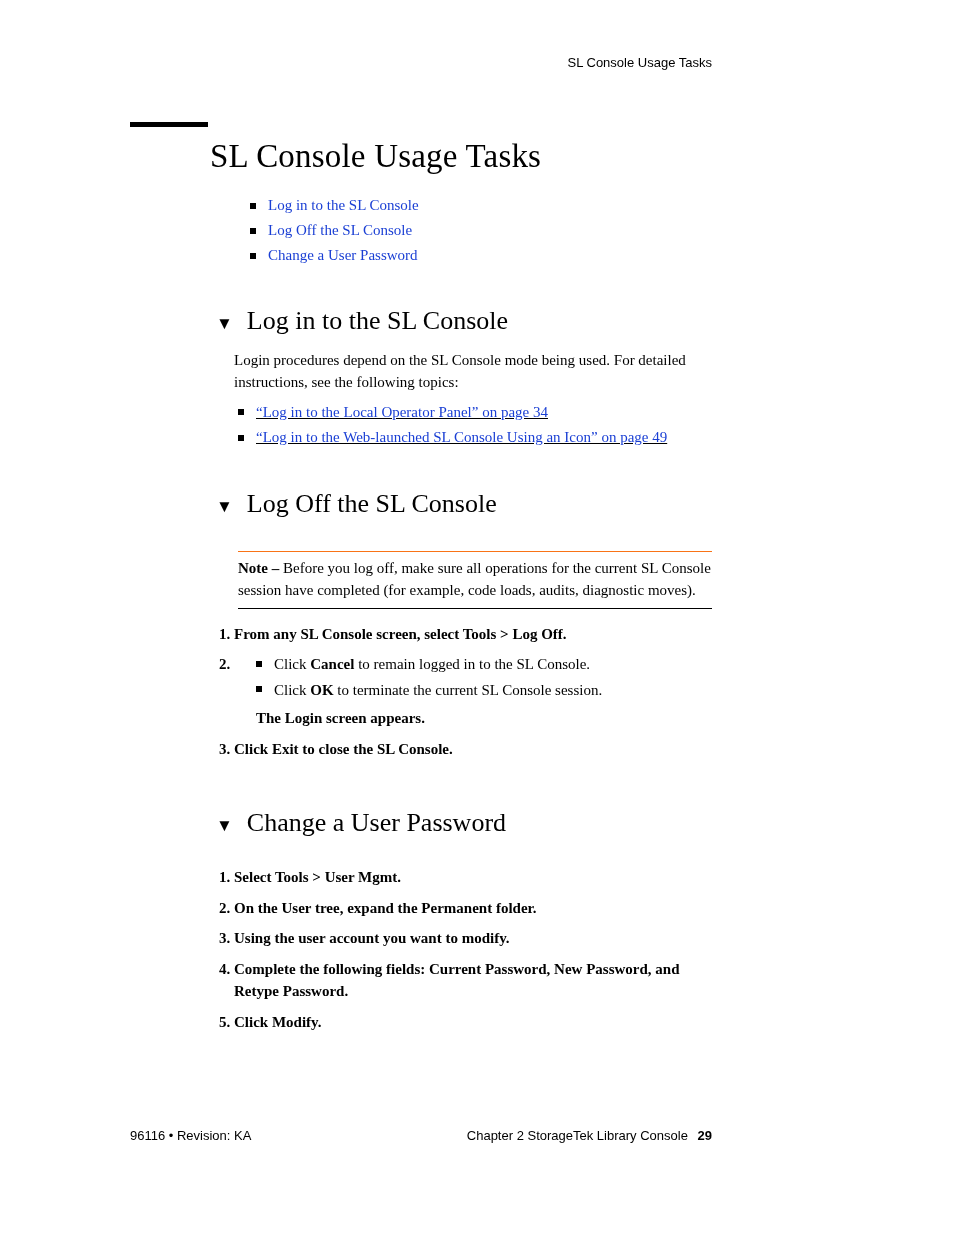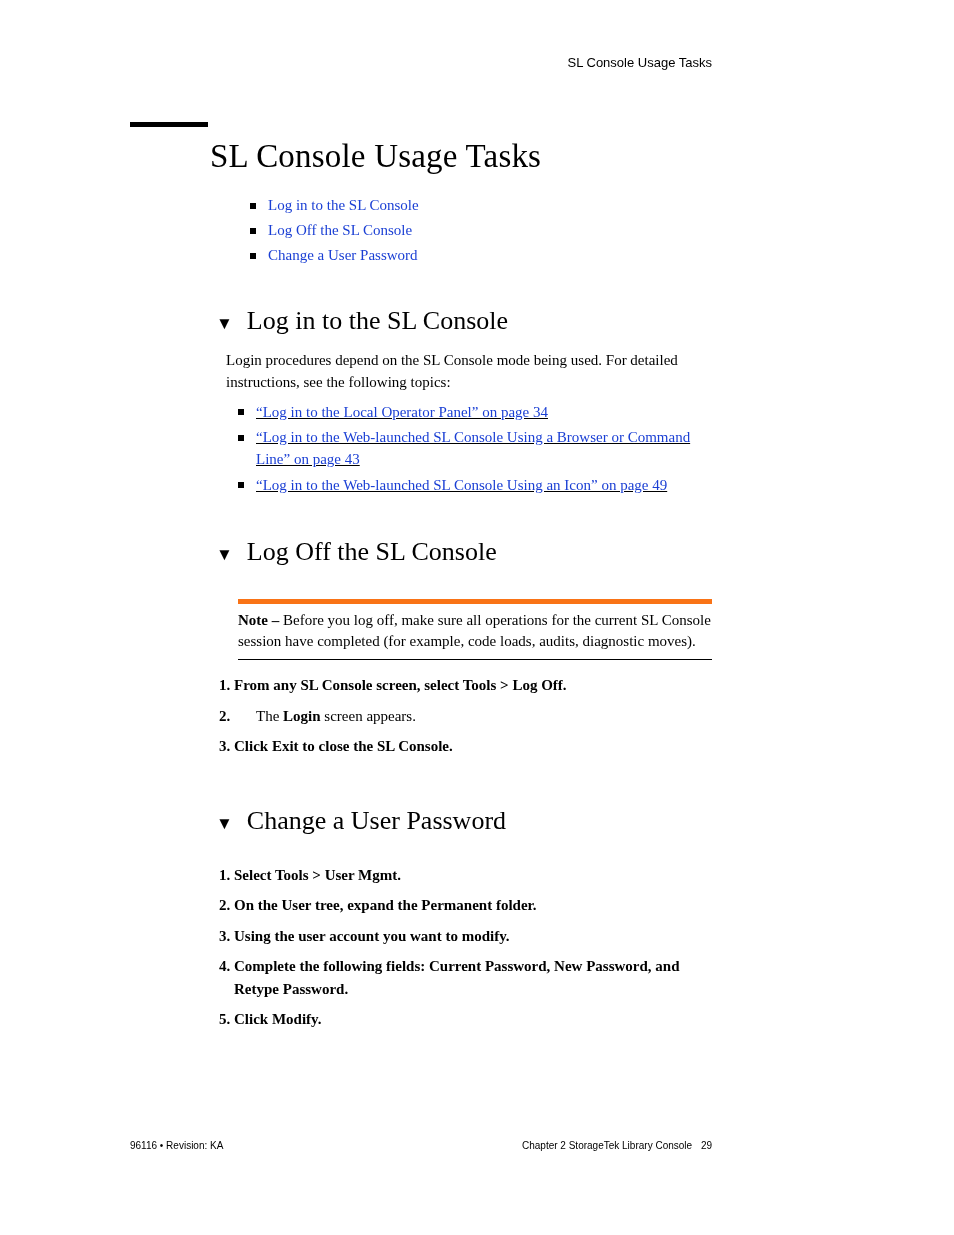--- a/index.html
+++ b/index.html
@@ -82,36 +82,36 @@
     top: 0.5em;
     width: 6px;
     height: 6px;
     background: #000;
   }
   a.xref {
     color: #1a3fd4;
     text-decoration: none;
   }
   p { margin: 0 0 8px 0; line-height: 1.45; }
-  .body-in { margin-left: 16px; }
+  .body-in { margin-left: 24px; }
   .sq-list {
     list-style: none;
     margin: 6px 0 6px 28px;
     padding: 0;
   }
   .sq-list li {
     position: relative;
     padding-left: 18px;
     margin: 4px 0;
     line-height: 1.45;
     text-decoration: underline;
   }
   .note-box {
     margin: 18px 0 14px 28px;
-    border-top: 5px solid #f97316;
+    border-top: 1px solid #f97316;
     border-bottom: 1px solid #000;
     padding: 6px 0;
     line-height: 1.45;
   }
   ol.steps {
     margin: 14px 0 0 0;
     padding: 0 0 0 24px;
     font-weight: bold;
     line-height: 1.5;
   }
@@ -132,34 +132,34 @@
   .sub-list li::before {
     content: "";
     position: absolute;
     left: 0;
     top: 0.5em;
     width: 6px;
     height: 6px;
     background: #000;
   }
   .step-trail {
-    font-weight: normal;
+    font-weight: bold;
     margin: 4px 0 0 22px;
   }
   .footer {
     position: absolute;
-    bottom: 84px;
+    bottom: 92px;
     left: 130px;
     right: 130px;
     display: flex;
     justify-content: space-between;
     font-family: Arial, Helvetica, sans-serif;
-    font-size: 10px;
-  }
-  .footer .pgnum { font-weight: normal; margin-left: 6px; }
+    font-size: 13px;
+  }
+  .footer .pgnum { font-weight: bold; margin-left: 6px; }
 </style>
 </head>
 <body>
 
 <div class="page">
 
   <div class="running-header">SL Console Usage Tasks</div>
 
   <div class="top-rule"></div>
 
@@ -173,34 +173,41 @@
       <li><a class="xref">Change a User Password</a></li>
     </ul>
 
     <div class="h2row">
       <span class="tri">▼</span>
       <h2>Log in to the SL Console</h2>
     </div>
     <p class="body-in">Login procedures depend on the SL Console mode being used. For detailed instructions, see the following topics:</p>
     <ul class="sq-list">
       <li><a class="xref">“Log in to the Local Operator Panel” on page 34</a></li>
-      <li><a class="xref">“Log in to the Web-launched SL Console Using a Browser or Command Line” on page 43</a></li>
       <li><a class="xref">“Log in to the Web-launched SL Console Using an Icon” on page 49</a></li>
     </ul>
 
     <div class="h2row">
       <span class="tri">▼</span>
       <h2>Log Off the SL Console</h2>
     </div>
     <div class="note-box">
       <b>Note – </b><span>Before you log off, make sure all operations for the current SL Console session have completed (for example, code loads, audits, diagnostic moves).</span>
     </div>
     <ol class="steps">
       <li>From any SL Console screen, select Tools &gt; Log Off.</li>
       <li>
+        <ul class="sub-list">
+          <li>
+            <span>Click </span><b>Cancel</b><span> to remain logged in to the SL Console.</span>
+          </li>
+          <li>
+            <span>Click </span><b>OK</b><span> to terminate the current SL Console session.</span>
+          </li>
+        </ul>
         <div class="step-trail">
           <span>The </span><b>Login</b><span> screen appears.</span>
         </div>
       </li>
       <li>Click Exit to close the SL Console.</li>
     </ol>
 
     <div class="h2row" style="margin-top:48px">
       <span class="tri">▼</span>
       <h2>Change a User Password</h2>

